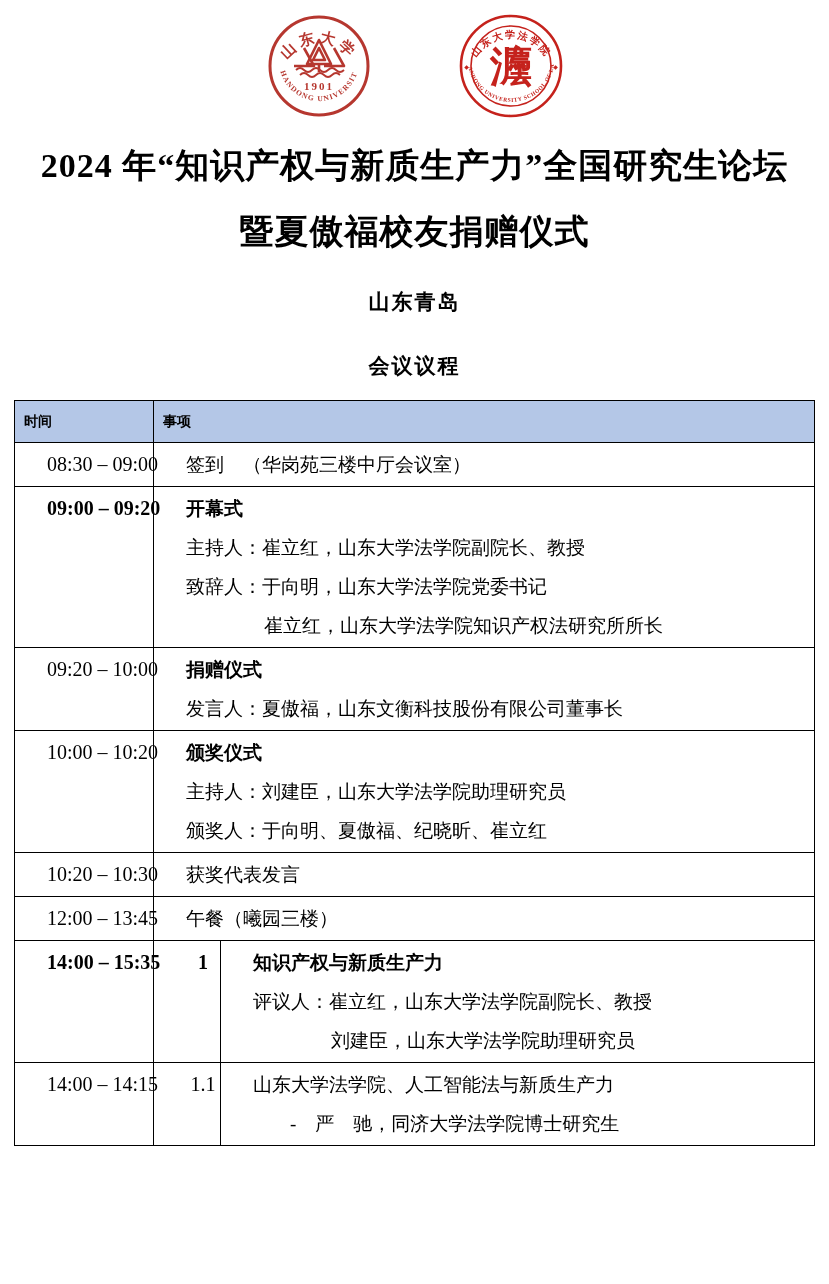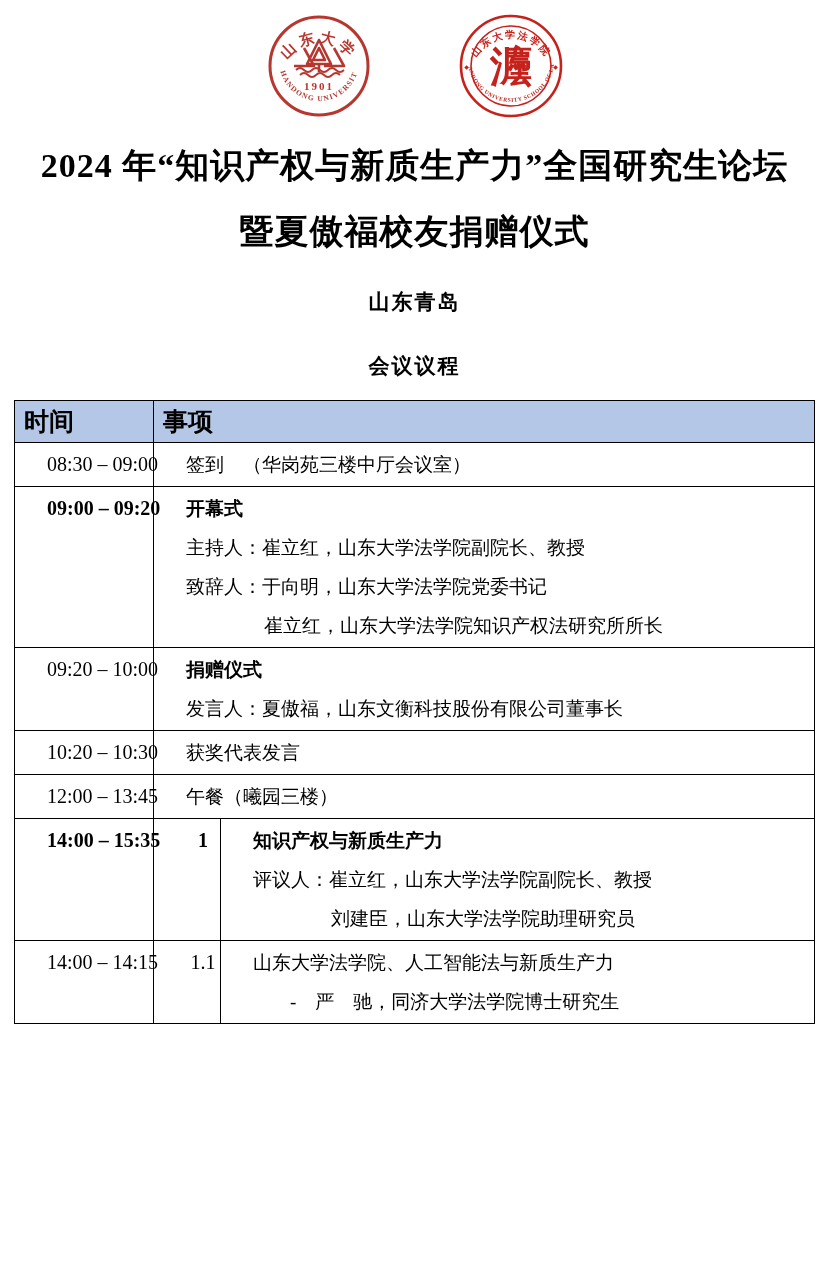--- a/index.html
+++ b/index.html
@@ -31,21 +31,21 @@
   
   table.agenda{
     border-collapse:collapse;table-layout:fixed;
     width:801px;margin:20px auto 0 auto;
   }
   table.agenda col.c-time{width:139px;}
   table.agenda col.c-num{width:67px;}
   table.agenda th,
   table.agenda td{border:1px solid #000;vertical-align:top;padding-left:32px;}
   table.agenda th{
-    background:#b4c7e7;text-align:left;font-size:25px;font-weight:bold;
+    background:#b4c7e7;text-align:left;font-size:14px;font-weight:bold;
     padding:10px 8px 9px 9px;line-height:22px;
   }
   td.time{
     font-size:20px;padding:2px 2px 2px 8px;white-space:nowrap;
     line-height:39px;
   }
   td.num{
     font-size:20px;text-align:center;padding:2px 0;line-height:39px;
   }
   td.content{padding:2px 0 2px 10px;}
@@ -139,20 +139,28 @@
           </td>
         </tr>
         <tr>
           <td class="time">09:20 – 10:00</td>
           <td class="content" colspan="2">
             <div class="line b">捐赠仪式</div>
             <div class="line">发言人：夏傲福，山东文衡科技股份有限公司董事长</div>
           </td>
         </tr>
         <tr>
+          <td class="time">10:00 – 10:20</td>
+          <td class="content" colspan="2">
+            <div class="line b">颁奖仪式</div>
+            <div class="line">主持人：刘建臣，山东大学法学院助理研究员</div>
+            <div class="line">颁奖人：于向明、夏傲福、纪晓昕、崔立红</div>
+          </td>
+        </tr>
+        <tr>
           <td class="time">10:20 – 10:30</td>
           <td class="content" colspan="2">
             <div class="line">获奖代表发言</div>
           </td>
         </tr>
         <tr>
           <td class="time">12:00 – 13:45</td>
           <td class="content" colspan="2">
             <div class="line">午餐（曦园三楼）</div>
           </td>

